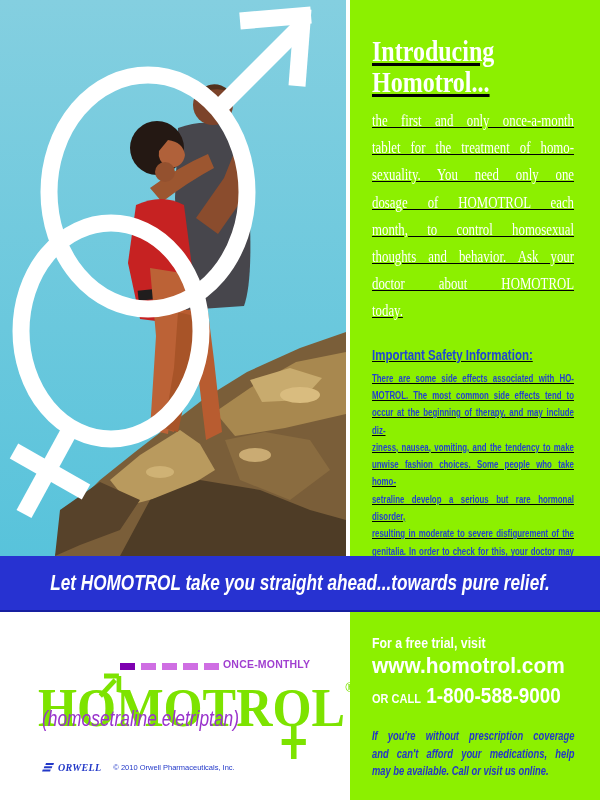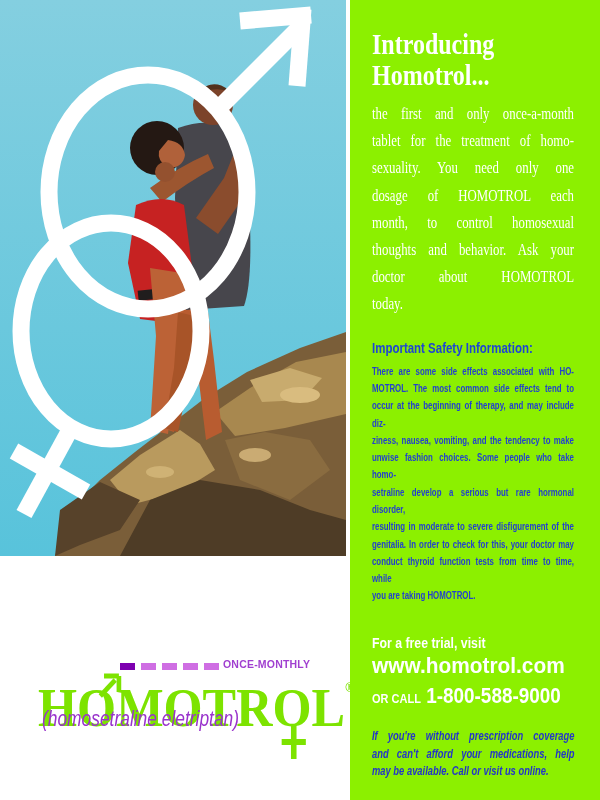--- a/index.html
+++ b/index.html
@@ -5,21 +5,21 @@
   html,body{margin:0;padding:0;background:#e8e8e8;}
   .page{position:relative;width:600px;height:800px;background:#ffffff;overflow:hidden;
         font-family:"Liberation Sans",sans-serif;}
   
   .col-left{position:absolute;left:0;top:0;width:346px;height:796px;background:#ffffff;}
   .col-right{position:absolute;left:350px;top:0;width:250px;height:800px;background:#8CF000;}
   .photo{position:absolute;left:0;top:0;width:346px;height:556px;overflow:hidden;}
   .photo svg{display:block;}
   
   .rp-top{position:absolute;left:0;top:0;width:250px;height:556px;box-sizing:border-box;
-          padding:28px 0 0 22px;}
+          padding:35px 0 0 22px;text-decoration:underline;}
   .rp-h1{font-family:"Liberation Serif",serif;font-weight:bold;font-size:30px;line-height:31px;
          color:#ffffff;transform:scaleX(0.80);transform-origin:0 0;width:260px;white-space:nowrap;}
   .intro-body{margin-top:10px;width:260px;transform:scaleX(0.777);transform-origin:0 0;
               font-family:"Liberation Serif",serif;font-size:16.5px;line-height:27.2px;color:#ffffff;}
   .jl{text-align:justify;text-align-last:justify;}
   .jl.last{text-align-last:left;}
   .safety-head{margin-top:22px;font-weight:bold;font-size:14px;color:#1E46D2;
                transform:scaleX(0.82);transform-origin:0 0;white-space:nowrap;width:250px;}
   .safety-body{margin-top:7px;width:270px;transform:scaleX(0.748);transform-origin:0 0;
                font-size:10.5px;line-height:17.3px;color:#2342CC;font-weight:bold;}
@@ -141,20 +141,31 @@
             </svg></span><span class="lw">M</span><span class="lw">O</span><span class="lw">T</span><span class="lw">R</span><span class="lw"><span>O</span><svg class="cross-svg" width="30" height="36" viewBox="0 0 30 36">
               <g stroke="#7DE300" stroke-width="6" fill="none">
                 <line x1="15" y1="0" x2="15" y2="34"></line>
                 <line x1="2" y1="17" x2="28" y2="17"></line>
               </g>
             </svg></span><span class="lw">L</span><span class="reg">®</span>
       </div>
 
       <div class="tagline">(homosetraline eletriptan)</div>
 
+      <div class="orwell-row">
+        <svg width="12" height="9" viewBox="0 0 12 9">
+          <g fill="#2238C8" transform="skewX(-18)">
+            <rect x="4" y="0" width="8" height="2"></rect>
+            <rect x="3.4" y="3.2" width="8" height="2"></rect>
+            <rect x="2.8" y="6.4" width="8" height="2"></rect>
+          </g>
+        </svg>
+        <span class="orwell-name">ORWELL</span>
+        <span class="copyright">© 2010 Orwell Pharmaceuticals, Inc.</span>
+      </div>
     </div>
   </div>
 
   <div class="col-right">
     <div class="rp-top">
       <div class="rp-h1">
         <div>Introducing</div>
         <div>Homotrol...</div>
       </div>
       <div class="intro-body">
@@ -190,14 +201,17 @@
         <span class="phone">1-800-588-9000</span>
       </div>
       <div class="assist">
           <div class="jl">If you're without prescription coverage</div>
           <div class="jl">and can't afford your medications, help</div>
           <div class="jl last">may be available. Call or visit us online.</div>
         </div>
     </div>
   </div>
 
+  <div class="banner">
+    <div class="banner-text">Let HOMOTROL take you straight ahead...towards pure relief.</div>
+  </div>
 
 </div>
 
 </body></html>

